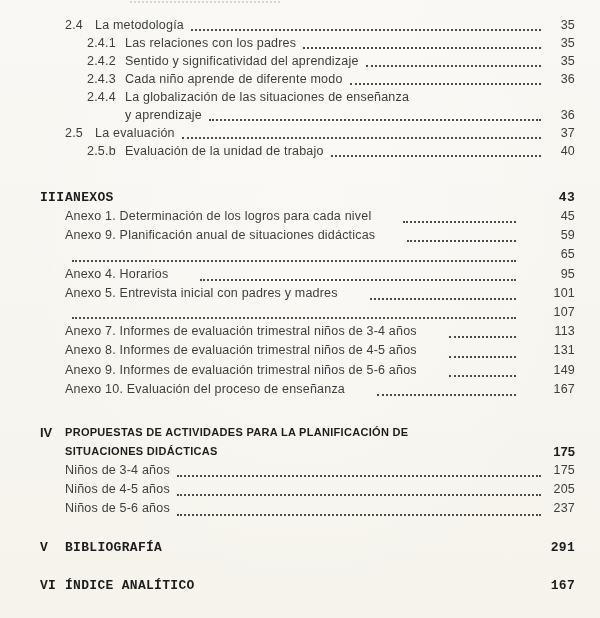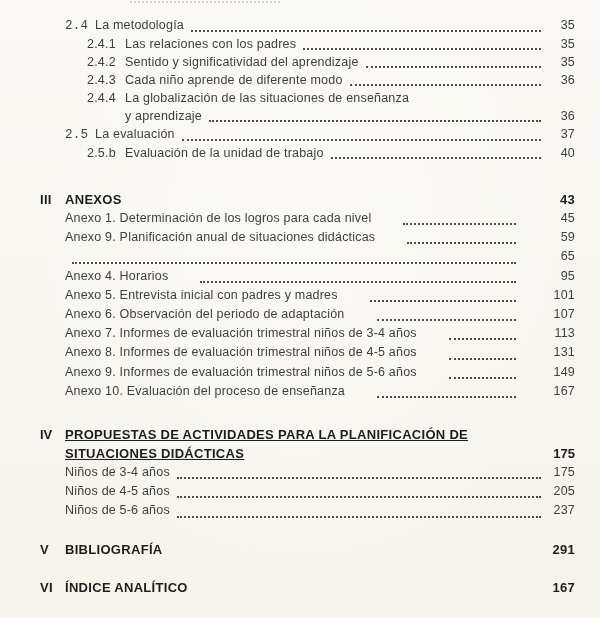--- a/index.html
+++ b/index.html
@@ -18,44 +18,44 @@
     padding:16px 25px 0 40px;
   }
   
   .top-fragment {
     position:absolute; top:1px; left:130px; width:150px; height:0;
     border-bottom:2px dotted #9a968c; opacity:.35;
   }
   .row { display:flex; align-items:baseline; line-height:18px; font-size:12.5px; letter-spacing:.2px; }
   .num  { flex:0 0 auto; white-space:nowrap; }
   .lvl1 { margin-left:25px; }
-  .lvl1 .num { width:30px;font-family:Liberation Mono, monospace; }
+  .lvl1 .num { width:30px; }
   .lvl2 { margin-left:47px; }
   .lvl2 .num { width:38px; }
   .cont-indent { margin-left:85px; }
   .label { white-space:nowrap; }
   .leader {
     flex:1 1 auto; min-width:12px; height:0;
     border-bottom:2px dotted #4d4b47;
     margin:0 6px 3px 7px; align-self:flex-end;
   }
   .pagenum { flex:0 0 auto; min-width:28px; text-align:right; white-space:nowrap; }
   .spacer-fill { flex:1 1 auto; }
 
-  .section-head { display:flex; align-items:flex-start; font-weight:bold; color:#1d1d1d; font-size:13px; letter-spacing:.3px; line-height:19px; }
+  .section-head { display:flex; align-items:flex-start; font-weight:bold; color:#1d1d1d; font-size:13px; letter-spacing:.3px; line-height:19px;font-family:Liberation Mono, monospace; }
   .section-head .numeral { flex:0 0 25px; }
   .section-head .pagenum { font-weight:bold; }
 
   .block-anexos { margin-top:28px; }
   .block-anexos .row { line-height:19.2px; margin-left:25px;gap:25px; }
 
   .block-prop { margin-top:24px; }
   .block-prop .head-wrap { display:flex;justify-content:space-between; }
   .block-prop .numeral { flex:0 0 25px; font-weight:bold; color:#1d1d1d; font-size:13px; line-height:19px; }
-  .block-prop .titles { flex:1 1 auto; font-weight:bold; color:#1d1d1d; font-size:13px; letter-spacing:.3px; line-height:19px;text-decoration:underline; }
+  .block-prop .titles { flex:1 1 auto; font-weight:bold; color:#1d1d1d; font-size:11px; letter-spacing:.3px; line-height:19px; }
   .block-prop .head-page { flex:0 0 auto; min-width:28px; text-align:right; font-weight:bold; color:#1d1d1d; font-size:13px; align-self:flex-end; line-height:19px; }
   .block-prop .row { line-height:19.2px; margin-left:25px; }
 
   .block-v  { margin-top:19px; }
   .block-vi { margin-top:19px; }
 </style>
 </head>
 <body>
 
 <div class="page">
@@ -134,21 +134,20 @@
       <span class="label">Anexo 4. Horarios</span>
       <span class="leader"></span>
       <span class="pagenum">95</span>
     </div>
     <div class="row">
       <span class="label">Anexo 5. Entrevista inicial con padres y madres</span>
       <span class="leader"></span>
       <span class="pagenum">101</span>
     </div>
     <div class="row">
-      <span class="label">Anexo 6. Observación del periodo de adaptación</span>
       <span class="leader"></span>
       <span class="pagenum">107</span>
     </div>
     <div class="row">
       <span class="label">Anexo 7. Informes de evaluación trimestral niños de 3-4 años</span>
       <span class="leader"></span>
       <span class="pagenum">113</span>
     </div>
     <div class="row">
       <span class="label">Anexo 8. Informes de evaluación trimestral niños de 4-5 años</span>

